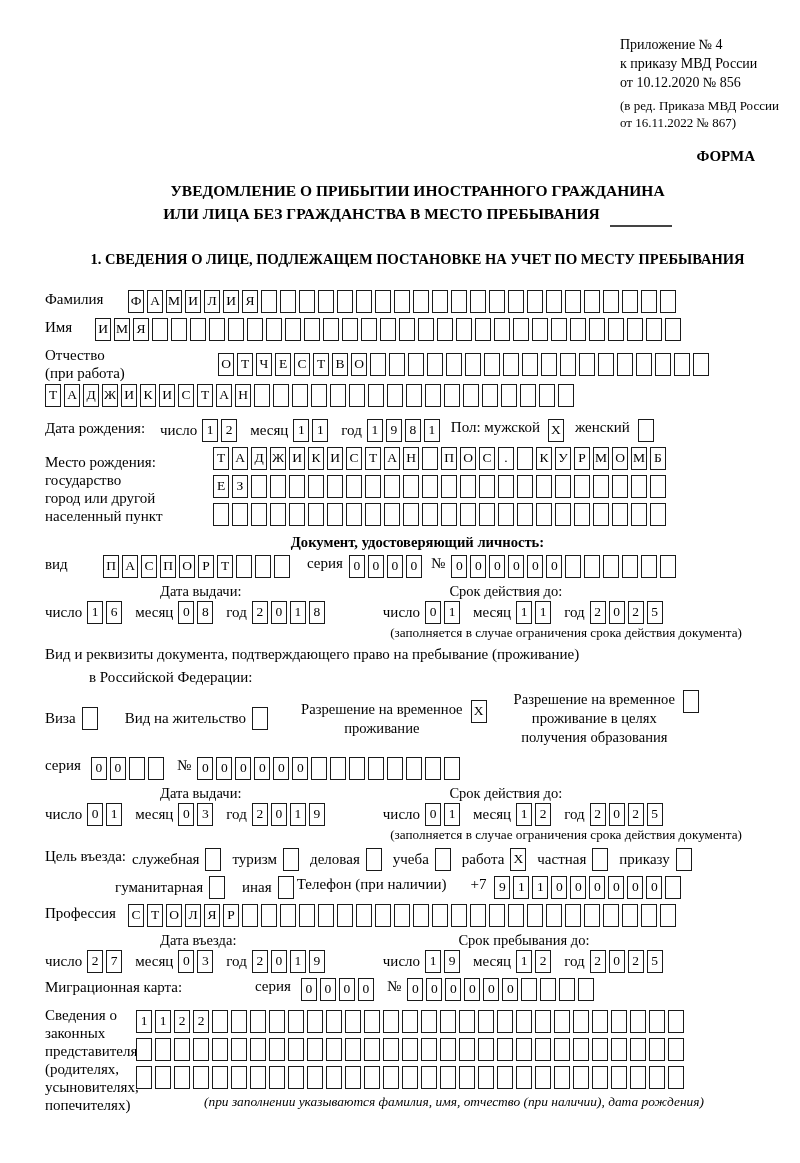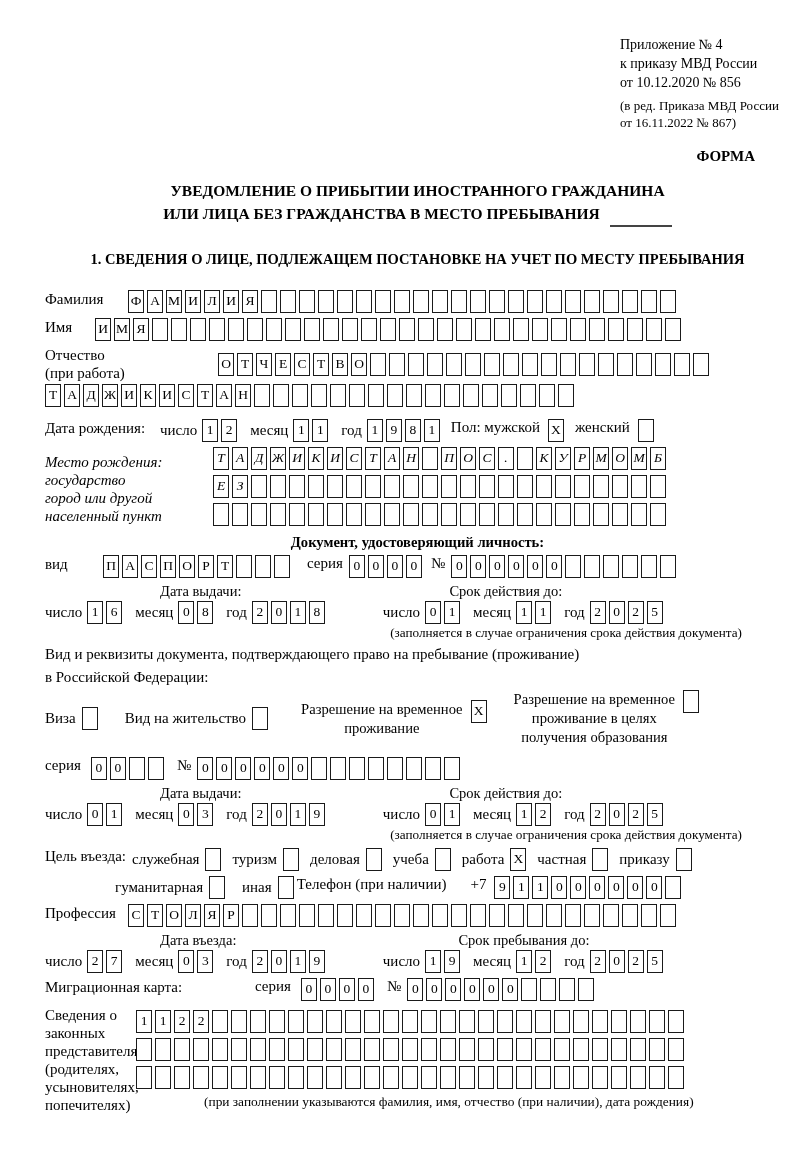--- a/index.html
+++ b/index.html
@@ -249,21 +249,21 @@
       <span class="ml8">Пол: мужской</span>
       <span class="cells ml8">
           <span class="cell">X</span>
         </span>
       <span class="ml8">женский</span>
       <span class="cells ml8">
           <span class="cell"></span>
         </span>
     </div>
 
-    <div class="frow top" style="margin-bottom:2px;font-style:italic;">
+    <div class="frow top" style="margin-bottom:2px;">
       <span class="lbl w160">
         <span>Место рождения:</span>
         <span class="l2">государство</span>
         <span class="l2">город или другой</span>
         <span class="l2">населенный пункт</span>
       </span>
       <span class="stack">
         <span class="cells">
             <span class="cell">Т</span>
             <span class="cell">А</span>
@@ -425,21 +425,21 @@
             <span class="cell">2</span>
             <span class="cell">0</span>
             <span class="cell">2</span>
             <span class="cell">5</span>
           </span>
       </span>
     </div>
     <div class="note">(заполняется в случае ограничения срока действия документа)</div>
 
     <div style="margin-bottom:6px;">Вид и реквизиты документа, подтверждающего право на пребывание (проживание)</div>
-    <div style="margin-bottom:4px;">в Российской Федерации:</div>
+    <div style="margin-bottom:4px;margin-left:44px;">в Российской Федерации:</div>
 
     <div class="frow top" style="margin-bottom:10px;">
       <span class="opt">
         <span>Виза</span>
         <span class="cells">
             <span class="cell"></span>
           </span>
       </span>
       <span class="opt" style="margin-left:16px">
         <span>Вид на жительство</span>
@@ -816,18 +816,18 @@
             <span class="cell"></span>
             <span class="cell"></span>
             <span class="cell"></span>
             <span class="cell"></span>
             <span class="cell"></span>
             <span class="cell"></span>
             <span class="cell"></span>
             <span class="cell"></span>
             <span class="cell"></span>
           </span>
-        <span class="caption" style="display:block;margin-left:68px;">(при заполнении указываются фамилия, имя, отчество (при наличии), дата рождения)</span>
+        <span class="caption" style="display:block;margin-left:68px;font-style:italic;">(при заполнении указываются фамилия, имя, отчество (при наличии), дата рождения)</span>
       </span>
     </div>
 
   </div>
 </div>
 
 </body></html>

